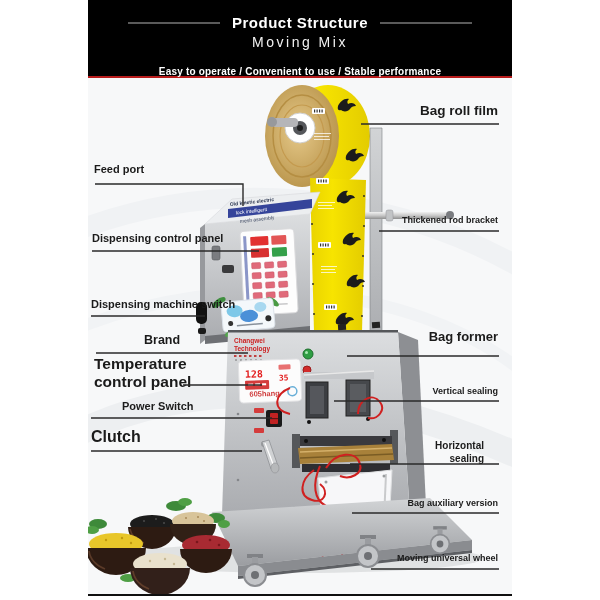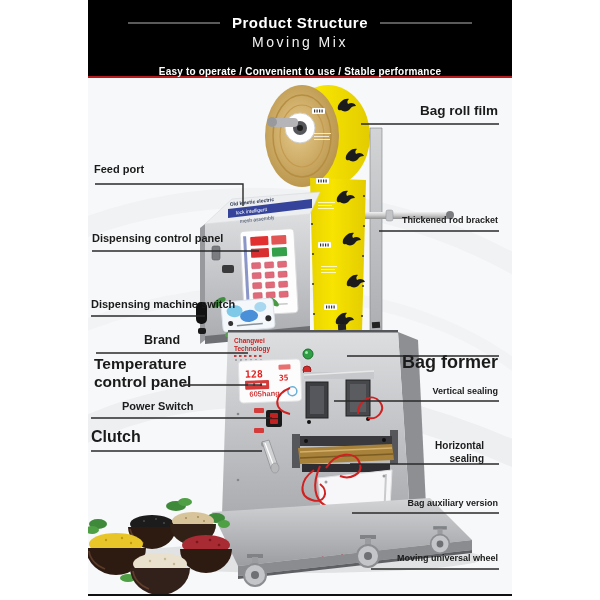--- a/index.html
+++ b/index.html
@@ -22,21 +22,21 @@
   .wrap{white-space:normal;}
   #lbl-feed-port{left:94px;top:163px;font-size:11px;}
   #lbl-dispensing-control-panel{left:92px;top:232px;font-size:11px;}
   #lbl-dispensing-machine-switch{left:91px;top:298px;font-size:11px;}
   #lbl-brand{left:96px;top:333px;font-size:12.5px;margin-left:48px;}
   #lbl-temperature-control-panel{left:94px;top:355px;font-size:15.5px;width:122px;line-height:1.15;}
   #lbl-power-switch{left:91px;top:400px;font-size:11px;padding-left:31px;}
   #lbl-clutch{left:91px;top:428px;font-size:16px;}
   #lbl-bag-roll-film{right:102px;top:103px;font-size:13.5px;}
   #lbl-thickened-rod-bracket{right:102px;top:215px;font-size:9px;}
-  #lbl-bag-former{right:102px;top:352px;font-size:18px;}
+  #lbl-bag-former{right:102px;top:329px;font-size:13px;}
   #lbl-vertical-sealing{right:102px;top:386px;font-size:9px;}
   #lbl-horizontal-sealing{right:116px;top:440px;font-size:10px;width:52px;line-height:1.25;}
   #lbl-bag-auxiliary-version{right:102px;top:498px;font-size:9px;}
   #lbl-moving-universal-wheel{right:102px;top:553px;font-size:9px;}
   .callout-overlay{position:absolute;left:0;top:0;pointer-events:none;}
   .bottom-rule{position:absolute;left:88px;top:594px;width:424px;height:2px;background:#101010;}
 </style>
 </head>
 <body>
 

